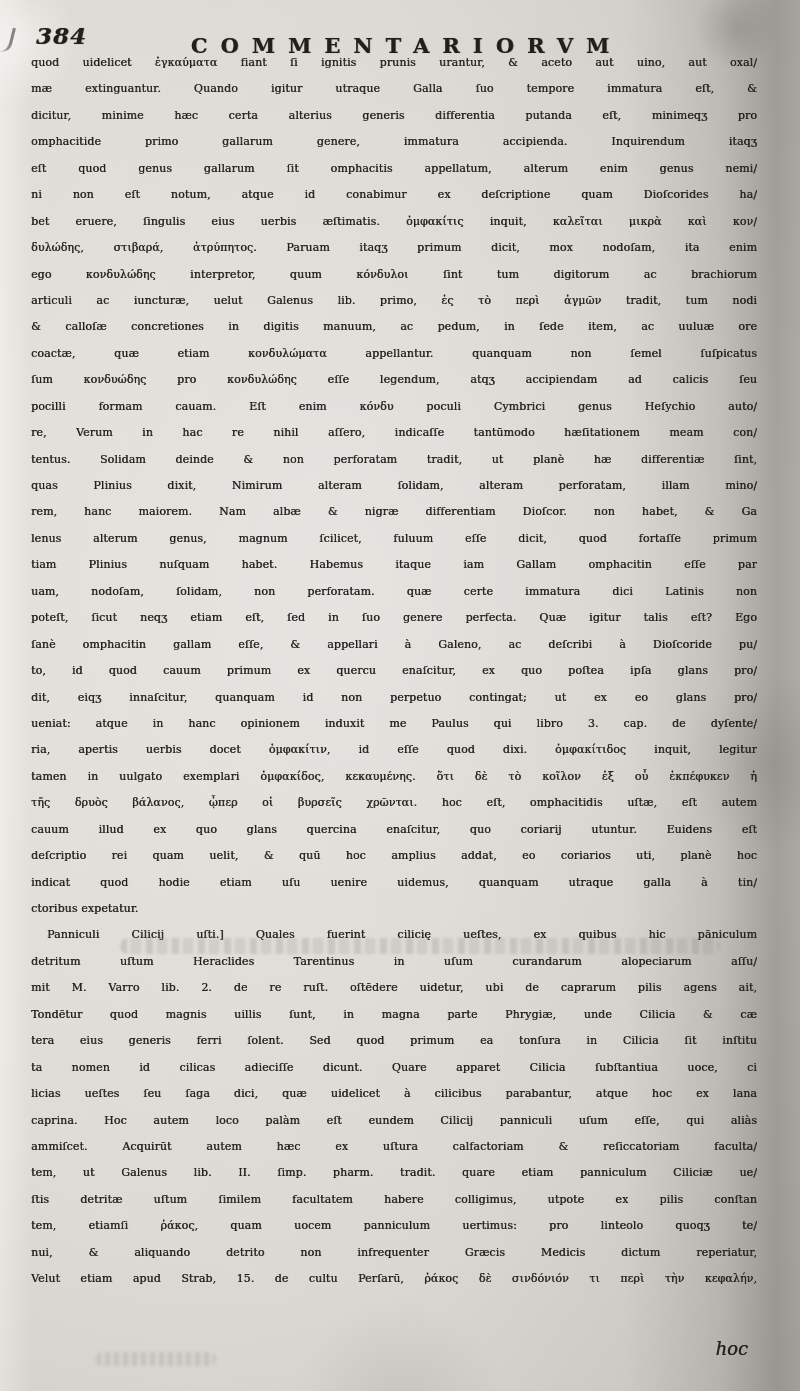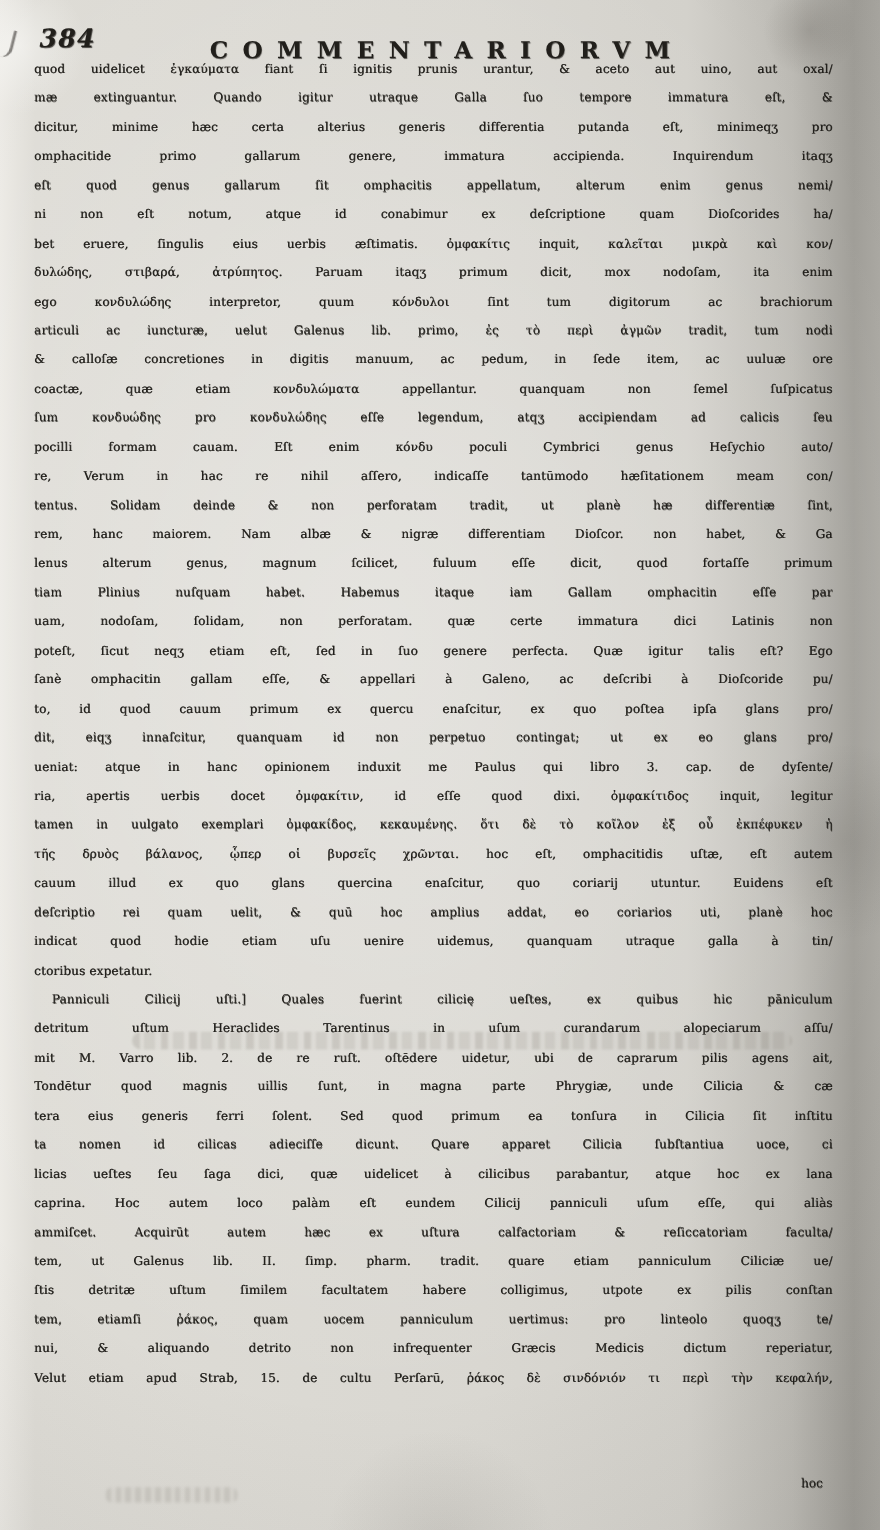--- a/index.html
+++ b/index.html
@@ -51,22 +51,23 @@
     letter-spacing:0.1px;
     white-space:normal;
     text-align:justify;text-align-last:justify;
     overflow:hidden;
     text-shadow:0.45px 0.3px 0.55px rgba(28,26,22,0.72);
   }
   .line.short{text-align-last:left;}
   .line.indent{text-indent:16px;}
   .catchword{
     position:absolute;top:1336px;right:52px;
-    font-size:11px;line-height:26px;
+    font-size:18px;line-height:26px;
     text-shadow:0.45px 0.3px 0.55px rgba(28,26,22,0.72);
+    font-style:italic;
   }
   
   .show-through{
     position:absolute;top:938px;left:120px;width:600px;height:16px;
     pointer-events:none;opacity:0.5;filter:blur(1.1px);
     background:repeating-linear-gradient(90deg,
       rgba(110,104,94,0.38) 0 7px, rgba(110,104,94,0.05) 7px 11px,
       rgba(120,114,104,0.30) 11px 21px, rgba(120,114,104,0.04) 21px 26px);
     border-radius:8px;
   }
@@ -105,20 +106,21 @@
       <div class="line">bet eruere, ſingulis eius uerbis æſtimatis. ὀμφακίτις inquit, καλεῖται μικρὰ καὶ κον/</div>
       <div class="line">δυλώδης, στιβαρά, ἀτρύπητος. Paruam itaqʒ primum dicit, mox nodoſam, ita enim</div>
       <div class="line">ego κονδυλώδης interpretor, quum κόνδυλοι ſint tum digitorum ac brachiorum</div>
       <div class="line">articuli ac iuncturæ, uelut Galenus lib. primo, ἐς τὸ περὶ ἀγμῶν tradit, tum nodi</div>
       <div class="line">&amp; calloſæ concretiones in digitis manuum, ac pedum, in ſede item, ac uuluæ ore</div>
       <div class="line">coactæ, quæ etiam κονδυλώματα appellantur. quanquam non ſemel ſuſpicatus</div>
       <div class="line">ſum κονδυώδης pro κονδυλώδης eſſe legendum, atqʒ accipiendam ad calicis ſeu</div>
       <div class="line">pocilli formam cauam. Eſt enim κόνδυ poculi Cymbrici genus Heſychio auto/</div>
       <div class="line">re, Verum in hac re nihil aſſero, indicaſſe tantūmodo hæſitationem meam con/</div>
       <div class="line">tentus. Solidam deinde &amp; non perforatam tradit, ut planè hæ differentiæ ſint,</div>
+      <div class="line">quas Plinius dixit, Nimirum alteram ſolidam, alteram perforatam, illam mino/</div>
       <div class="line">rem, hanc maiorem. Nam albæ &amp; nigræ differentiam Dioſcor. non habet, &amp; Ga</div>
       <div class="line">lenus alterum genus, magnum ſcilicet, fuluum eſſe dicit, quod fortaſſe primum</div>
       <div class="line">tiam Plinius nuſquam habet. Habemus itaque iam Gallam omphacitin eſſe par</div>
       <div class="line">uam, nodoſam, ſolidam, non perforatam. quæ certe immatura dici Latinis non</div>
       <div class="line">poteſt, ſicut neqʒ etiam eſt, ſed in ſuo genere perfecta. Quæ igitur talis eſt? Ego</div>
       <div class="line">ſanè omphacitin gallam eſſe, &amp; appellari à Galeno, ac deſcribi à Dioſcoride pu/</div>
       <div class="line">to, id quod cauum primum ex quercu enaſcitur, ex quo poſtea ipſa glans pro/</div>
       <div class="line">dit, eiqʒ innaſcitur, quanquam id non perpetuo contingat; ut ex eo glans pro/</div>
       <div class="line">ueniat: atque in hanc opinionem induxit me Paulus qui libro 3. cap. de dyſente/</div>
       <div class="line">ria, apertis uerbis docet ὀμφακίτιν, id eſſe quod dixi. ὀμφακίτιδος inquit, legitur</div>

